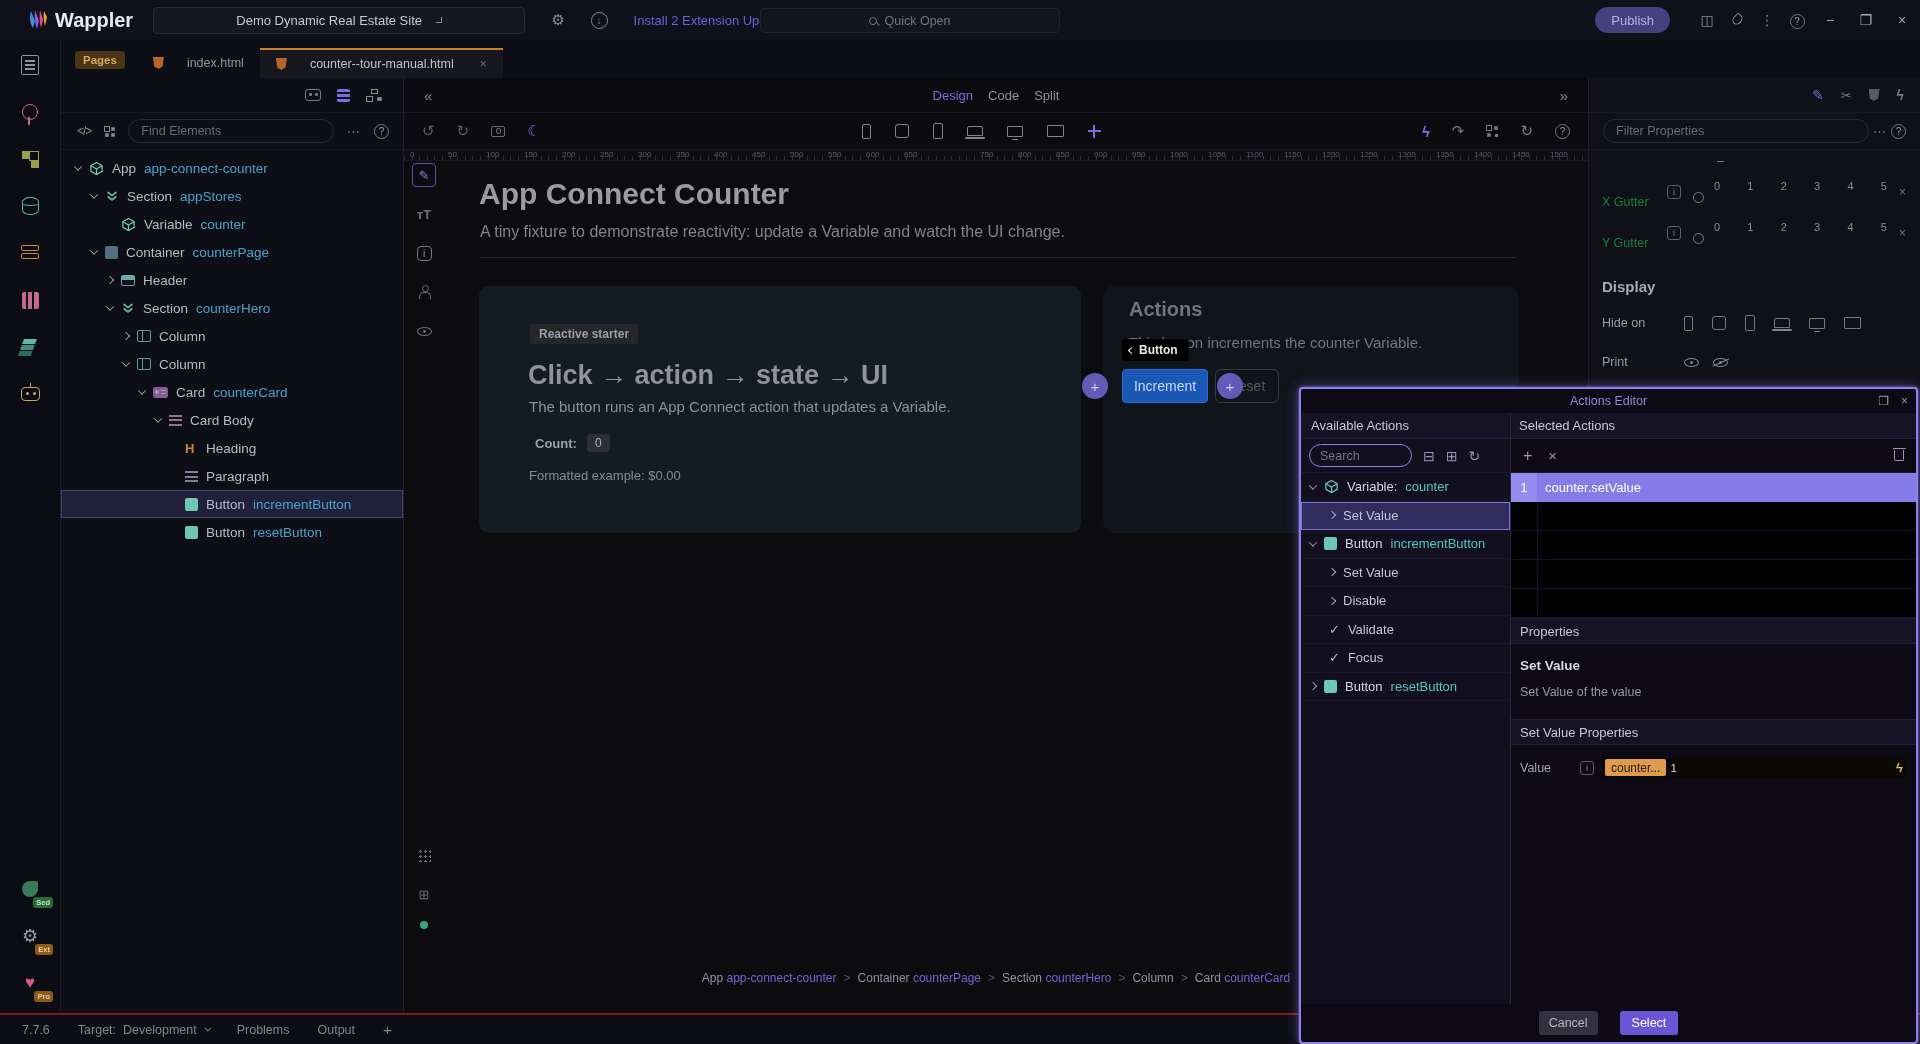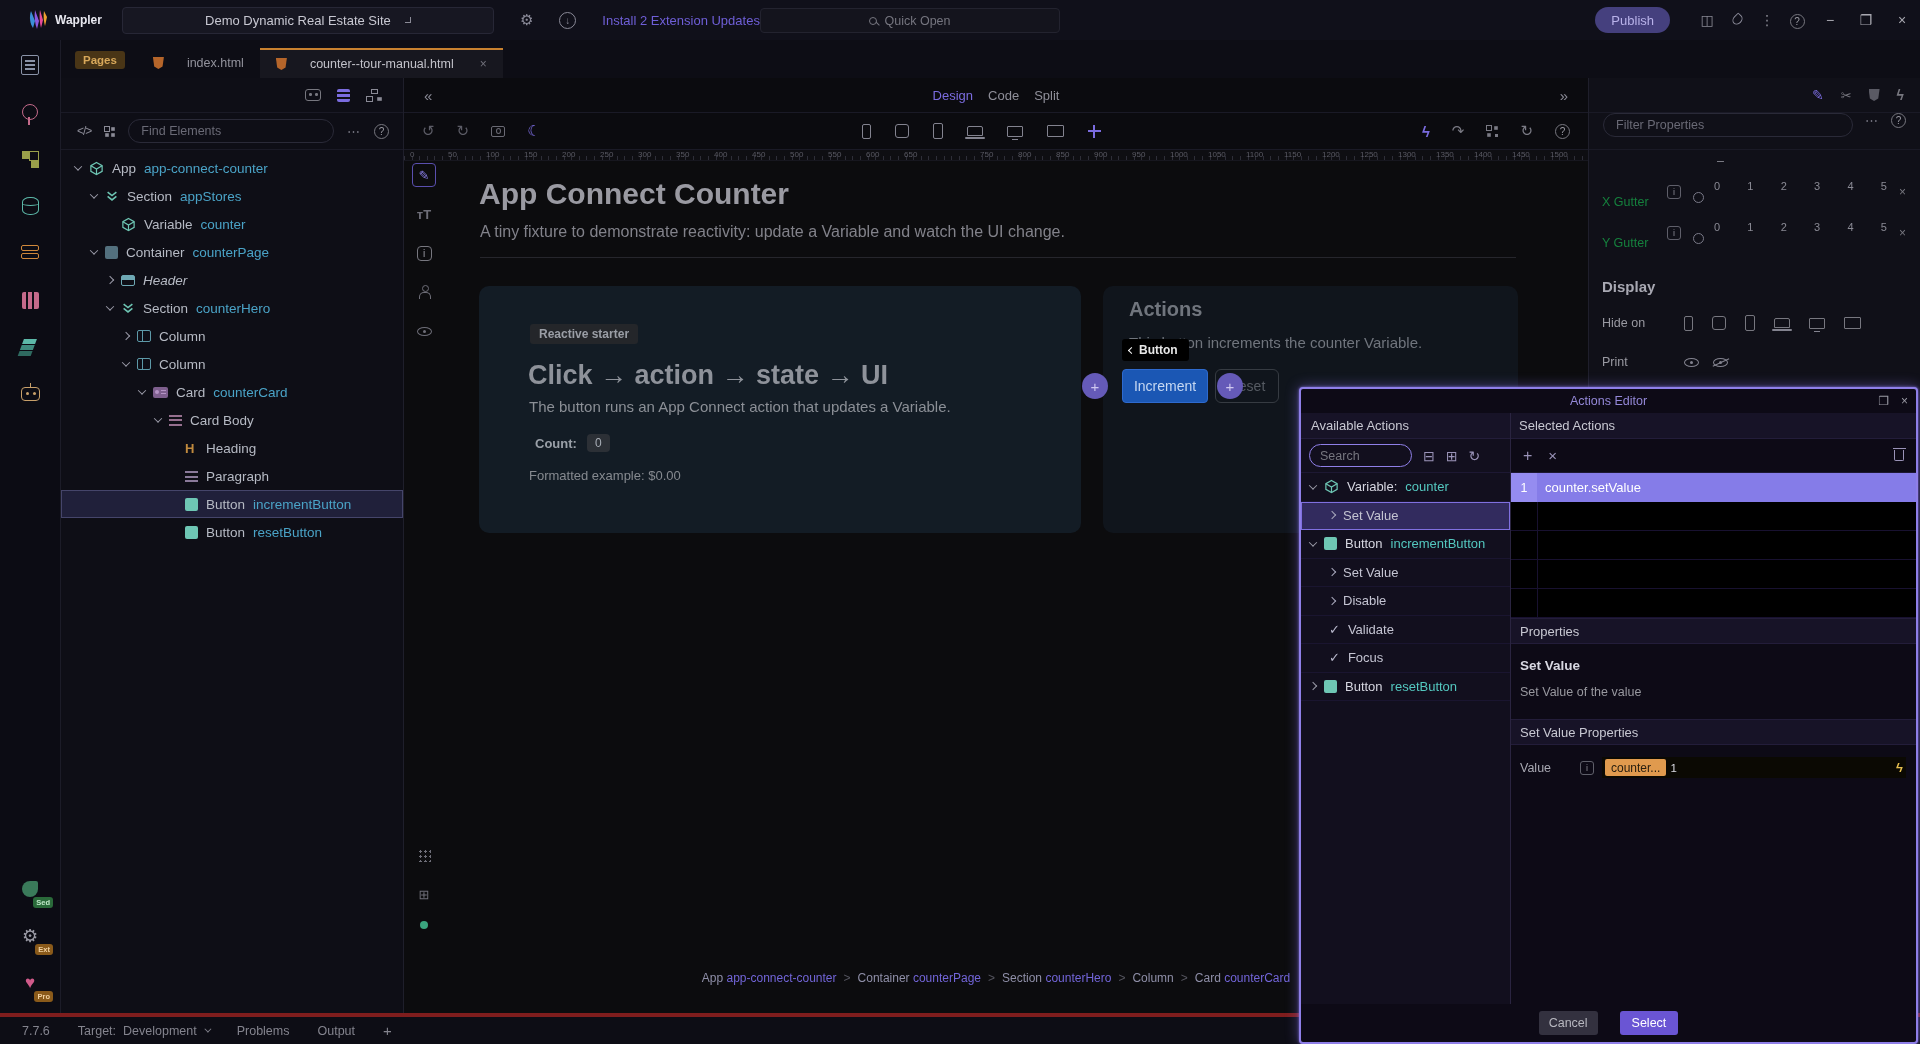--- a/index.html
+++ b/index.html
@@ -3,21 +3,21 @@
 <meta charset="utf-8">
 <style>
   * { margin:0; padding:0; box-sizing:border-box; }
   html,body { width:1920px; height:1044px; overflow:hidden; background:#07070b;
     font-family:"Liberation Sans", sans-serif; color:#bbb; font-size:13px; }
   #app { width:1920px; height:1044px; display:flex; flex-direction:column; }
 
   
   .titlebar { height:40px; background:#10101a; display:flex; align-items:center; flex-shrink:0; position:relative; }
   .brand { display:flex; align-items:center; gap:7px; padding:0 20px 0 28px; }
-  .brand-name { color:#e8e8f0; font-weight:bold; font-size:12px; }
+  .brand-name { color:#e8e8f0; font-weight:bold; font-size:20px; }
   .proj-select { height:27px; min-width:372px; background:#171722; border:1px solid #272736;
     border-radius:4px; display:flex; align-items:center; justify-content:center; gap:14px;
     color:#c8c8d2; font-size:13px; padding:0 14px; }
   .tb-ic { color:#8a8a98; font-size:15px; margin-left:26px; cursor:default; }
   .updates-link { color:#6f5fd8; font-size:13px; margin-left:26px; }
   .quickopen { position:absolute; left:760px; top:8px; width:300px; height:25px; background:#14141d;
     border:1px solid #23232f; border-radius:4px; display:flex; align-items:center; justify-content:center;
     gap:7px; color:#75757f; font-size:12.5px; }
   .lens { width:8px; height:8px; border:1.4px solid #75757f; border-radius:50%; position:relative; display:inline-block; }
   .lens::after { content:''; position:absolute; width:5px; height:1.4px; background:#75757f;
@@ -204,41 +204,41 @@
   .breadcrumb .bname { color:#7265d8; }
   .breadcrumb .bsep { color:#55555f; margin:0 7px; }
 
   
   .props-panel { width:332px; border-left:1px solid #1f1f2b; background:#101018; display:flex; flex-direction:column; flex-shrink:0; }
   .props-top { height:35px; border-bottom:1px solid #1a1a26; display:flex; align-items:center; justify-content:flex-end; gap:17px; padding-right:16px; }
   .pencil { color:#7b6cdf; font-size:14px; }
   .scissors { color:#77777f; font-size:13px; }
   .css-shield { width:11px; height:12px; background:#5a5a64; clip-path:polygon(0 0,100% 0,88% 80%,50% 100%,12% 80%); display:inline-block; }
   .bolt2 { color:#77777f; font-size:14px; font-weight:bold; }
-  .props-filter { height:37px; border-bottom:1px solid #1a1a26; display:flex; align-items:flex-start; gap:12px; padding:0 14px; }
+  .props-filter { height:37px; border-bottom:1px solid #1a1a26; display:flex; align-items:center; gap:4px; padding:0 14px; }
   .filter-input { flex:1; height:24px; border:1px solid #2a2a38; border-radius:12px; background:transparent;
     color:#9a9aa5; font-size:12.5px; padding:0 12px; outline:none; font-family:inherit; }
   .filter-input::placeholder { color:#6a6a76; }
   .props-body { flex:1; position:relative; font-size:12.5px; color:#9a9aa2; }
   .none-dash { position:absolute; left:128px; top:4px; color:#8a8a94; }
   .gutter-row { position:absolute; left:0; right:0; height:40px; display:flex; align-items:center; }
   .g-label { width:78px; padding-left:13px; color:#15803d;margin-top:20px; }
   .i-info { width:14px; height:14px; border:1px solid #5f5f6a; border-radius:3px; color:#8a8a94; font-size:9px;
     display:inline-flex; align-items:center; justify-content:center; flex-shrink:0; }
   .i-info::before { content:'i'; }
   .g-knob { width:11px; height:11px; border:1.6px solid #7a7a88; border-radius:50%; margin:10px 8px 0 12px; flex-shrink:0; }
   .g-scale { flex:1; display:flex; justify-content:space-between; padding:0 6px 12px 2px; color:#8a8a94; font-size:11px; }
   .g-x { color:#77777f; margin:0 14px 0 6px; font-size:12px; }
   .sect-header { position:absolute; left:13px; font-size:15px; font-weight:bold; color:#a8a8b2; }
   .prop-row { position:absolute; left:0; right:0; display:flex; align-items:center; }
   .prop-label { width:95px; padding-left:13px; color:#9a9aa2; }
   .hide-devs { display:flex; gap:19px; align-items:center; }
 
   
-  .statusbar { height:31px; background:#0d0d15; border-top:4px solid #7f1d1d; display:flex; align-items:center;
+  .statusbar { height:31px; background:#0d0d15; border-top:2px solid #7f1d1d; display:flex; align-items:center;
     gap:28px; padding-left:22px; font-size:12.5px; color:#84848e; flex-shrink:0; }
   .sb-target { display:flex; align-items:center; gap:7px; }
   .sb-caret { width:5px; height:5px; border-right:1.4px solid #84848e; border-bottom:1.4px solid #84848e; transform:rotate(45deg) translateY(-2px); }
   .sb-plus { font-size:15px; color:#84848e; }
 
   
   .dialog { position:absolute; right:2px; bottom:0; width:619px; height:657px; background:#0d0a16;
     border:2px solid #8f7fe8; border-radius:4px; box-shadow:0 0 14px rgba(140,120,240,.45), 0 0 3px rgba(140,120,240,.8);
     display:flex; flex-direction:column; z-index:10; }
   .dlg-title { height:24px; display:flex; align-items:center; justify-content:center; color:#9488d8; font-size:12.5px; position:relative; flex-shrink:0; }
@@ -436,21 +436,21 @@
                 </span>
                 <span>Variable</span>
                 <span class="tname">counter</span>
               </div>
               <div class="trow" style="padding-left: 30px;">
                 <span class="chev down"></span>
                 <span class="ic ic-container" style="display: inline-flex; align-items: center;"></span>
                 <span>Container</span>
                 <span class="tname">counterPage</span>
               </div>
-              <div class="trow" style="padding-left: 46px; font-style: italic;">
+              <div class="trow" style="padding-left: 46px;">
                 <span class="chev right"></span>
                 <span class="ic ic-header" style="display: inline-flex; align-items: center;"></span>
                 <span>Header</span>
               </div>
               <div class="trow" style="padding-left: 46px;">
                 <span class="chev down"></span>
                 <span style="display: inline-flex; align-items: center;">
                   <svg width="14" height="14" viewBox="0 0 16 16" fill="none" stroke="#6ec6b4" stroke-width="1.8">
                     <path d="M3 3.5l5 4 5-4M3 8.5l5 4 5-4"></path>
                   </svg>

